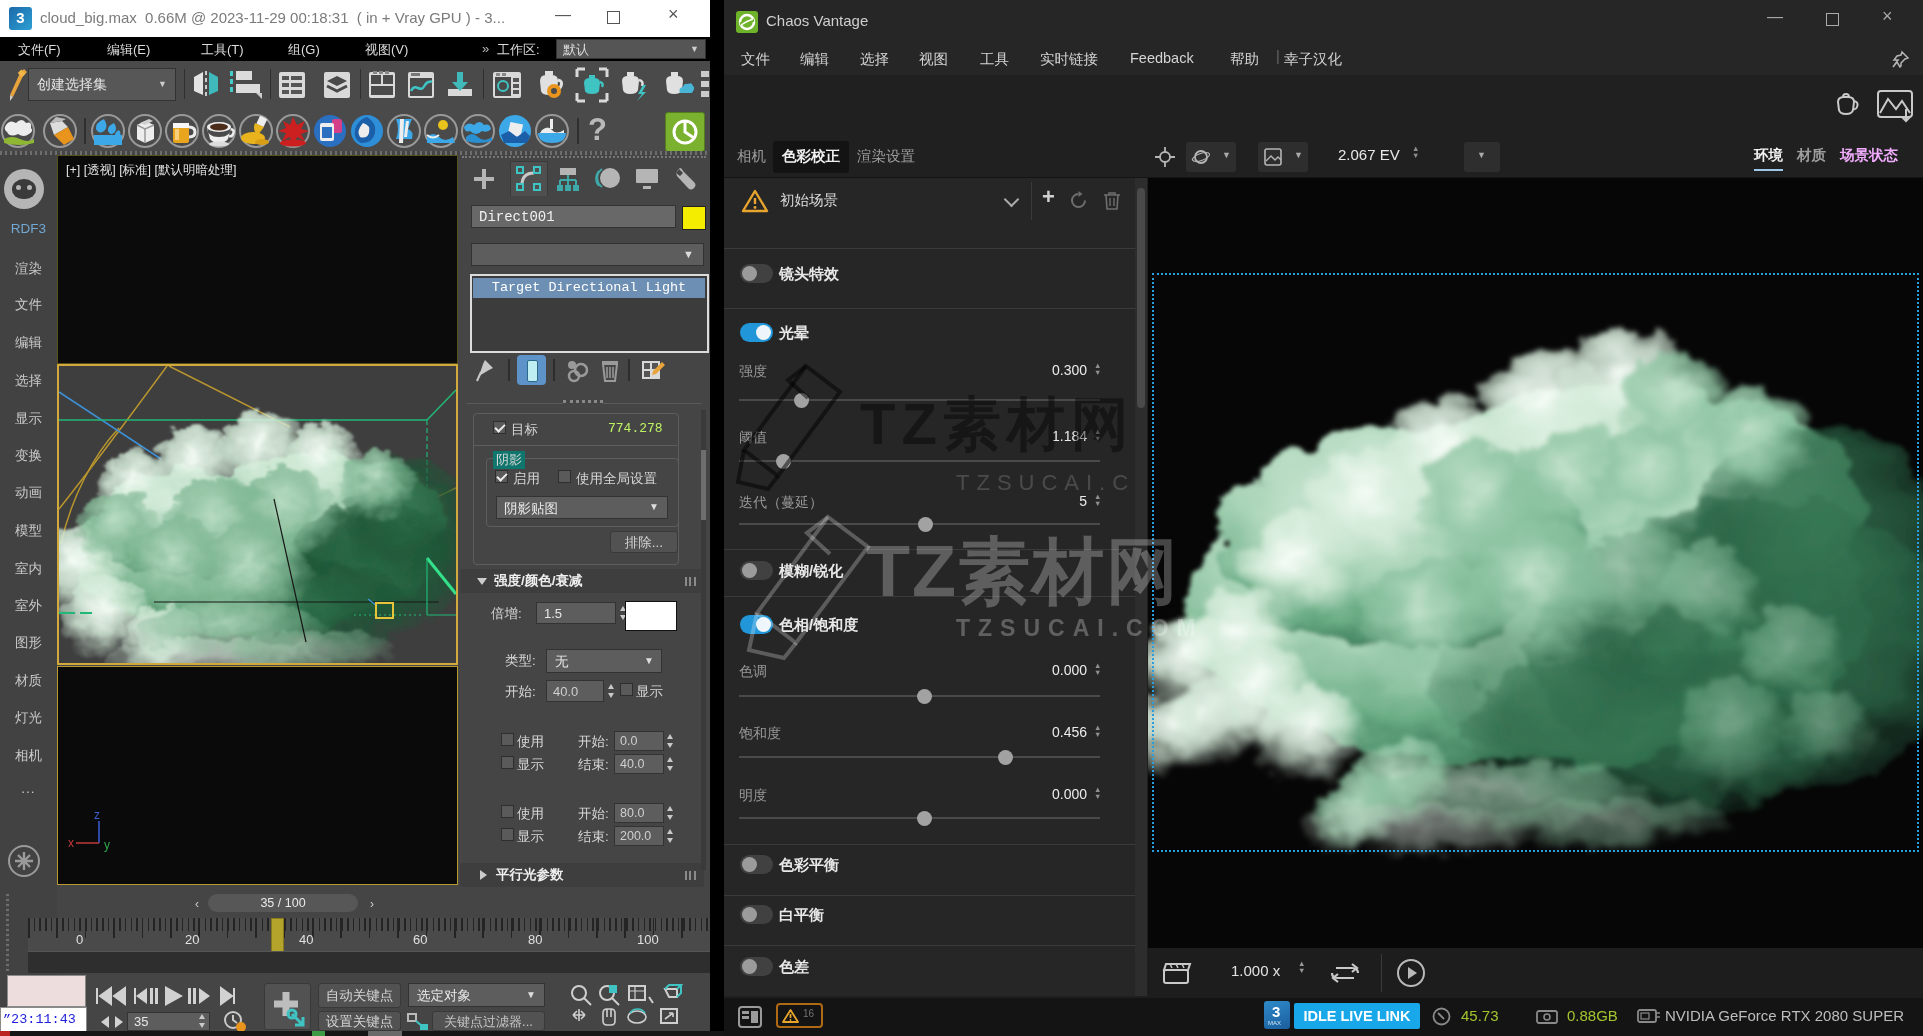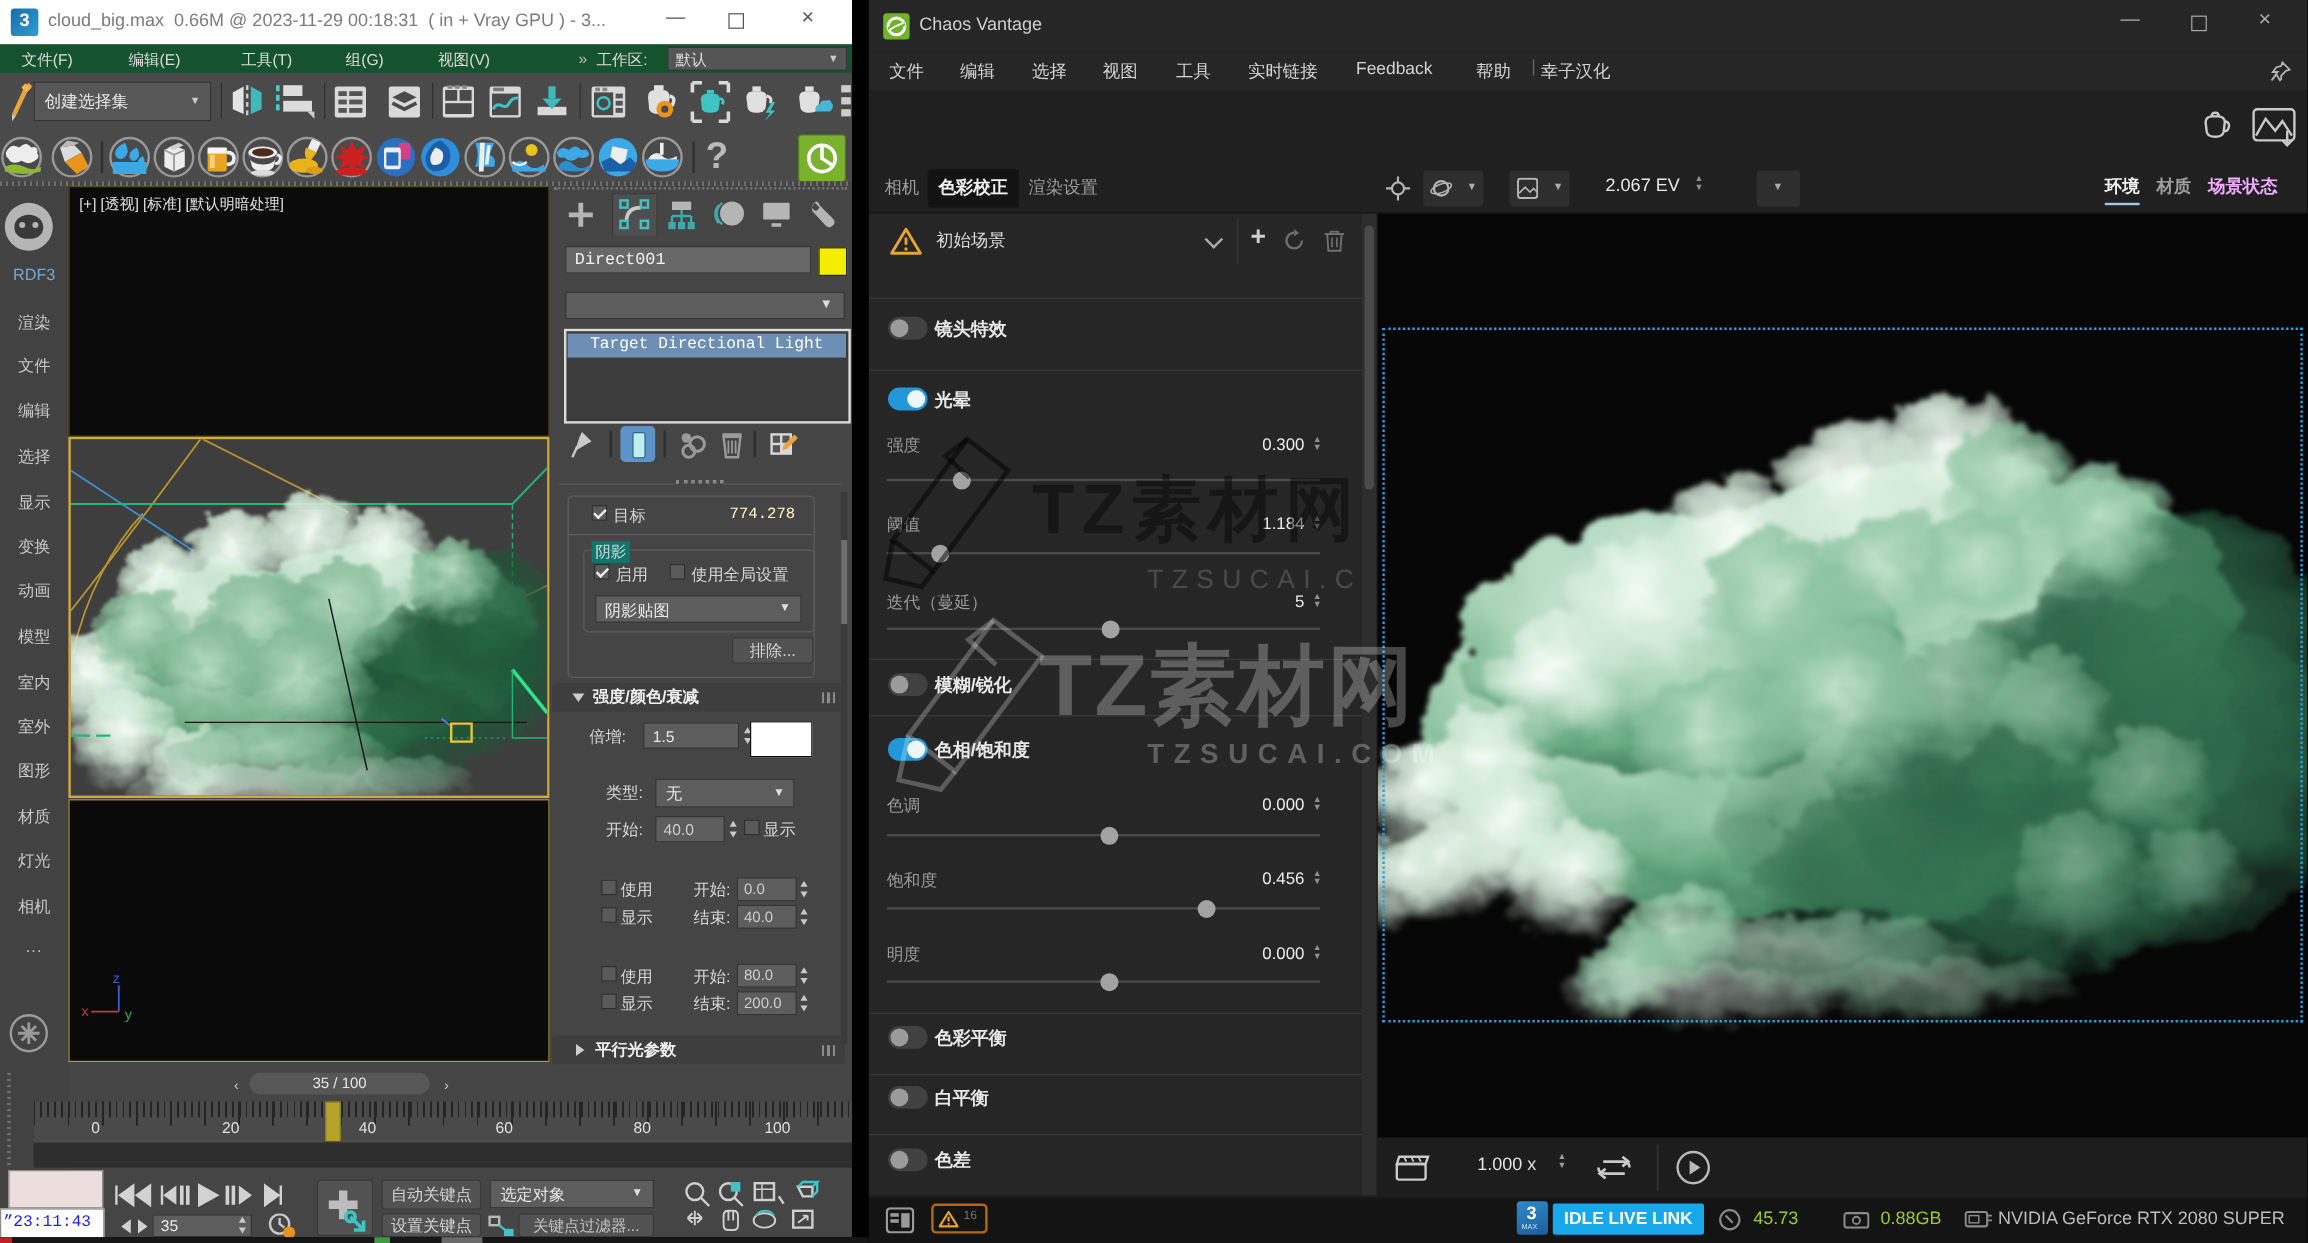--- a/index.html
+++ b/index.html
@@ -2,21 +2,21 @@
 <html><head>
 <meta charset="utf-8">
 <style>
 html,body{margin:0;padding:0;background:#000;}
 #root{position:relative;width:1923px;height:1036px;background:#000;overflow:hidden;font-family:"Liberation Sans",sans-serif;}
 .ab{position:absolute;}
 .mono{font-family:"Liberation Mono",monospace;}
 
 #max{position:absolute;left:0;top:0;width:710px;height:1031px;background:#454545;overflow:hidden;}
 #maxtitle{position:absolute;left:0;top:0;width:710px;height:37px;background:#fff;color:#7b7b7b;font-size:15px;}
-#maxmenu{position:absolute;left:0;top:37px;width:710px;height:24px;background:#14532d;color:#dcdcdc;font-size:13px;}
+#maxmenu{position:absolute;left:0;top:37px;width:710px;height:24px;background:#000000;color:#dcdcdc;font-size:13px;}
 #maxmenu span{position:absolute;top:4px;}
 #tb1{position:absolute;left:0;top:61px;width:710px;height:49px;background:#4a4a4a;border-bottom:1px solid #3a3a3a;}
 #tb2{position:absolute;left:0;top:110px;width:710px;height:45px;background:#4a4a4a;}
 #ribbon{position:absolute;left:0;top:155px;width:57px;height:876px;background:#424242;color:#c9c9c9;font-size:13.5px;}
 .rit{position:absolute;left:0;width:57px;text-align:center;}
 
 .vp{position:absolute;left:57px;width:401px;box-sizing:border-box;}
 
 #cmd{position:absolute;left:458px;top:155px;width:252px;height:735px;background:#454545;font-size:13px;color:#d6d6d6;}
 .gbox{position:absolute;border:1px solid #5e5e5e;border-radius:4px;}
@@ -466,21 +466,21 @@
           <rect x="4" y="6" width="6" height="6" fill="#555"></rect>
           <rect x="12" y="6" width="6" height="6" fill="#555"></rect>
           <rect x="4" y="14" width="6" height="6" fill="#555"></rect>
           <path d="M13 14 L22 5 L25 8 L16 17 L12 18 Z" fill="#e8a33d"></path>
         </svg>
     <div class="ab" style="left:8px;top:248px;width:236px;height:1px;background:#5a5a5a;"></div>
     <div class="ab" style="left:105px;top:245px;width:40px;height:6px;background:#454545;border-top:3px dotted #888;"></div>
     <div class="gbox" style="left:15px;top:258px;width:204px;height:150px;"></div>
     <div class="cb ck" style="left:35px;top:266px;"></div>
     <span class="ab" style="left:53px;top:266px;font-size:13.5px;">目标</span>
-    <span class="ab mono" style="left:150px;top:266px;font-size:13px;color:#fef9c3;">774.278</span>
+    <span class="ab mono" style="left:150px;top:266px;font-size:13px;color:#bef264;">774.278</span>
     <div class="ab" style="left:15px;top:290px;width:204px;height:1px;background:#5e5e5e;"></div>
     <div class="gbox" style="left:28px;top:303px;width:191px;height:67px;">
           <span class="glab">阴影</span>
         </div>
     <div class="cb ck" style="left:37px;top:315px;"></div>
     <span class="ab" style="left:55px;top:315px;font-size:13.5px;">启用</span>
     <div class="cb" style="left:100px;top:315px;"></div>
     <span class="ab" style="left:118px;top:315px;font-size:13.5px;">使用全局设置</span>
     <div class="ab fld" style="left:38px;top:341px;width:172px;height:23px;background:#5d5d5d;font-size:13.5px;">
           <span class="ab" style="left:7px;top:3px;">阴影贴图</span>

